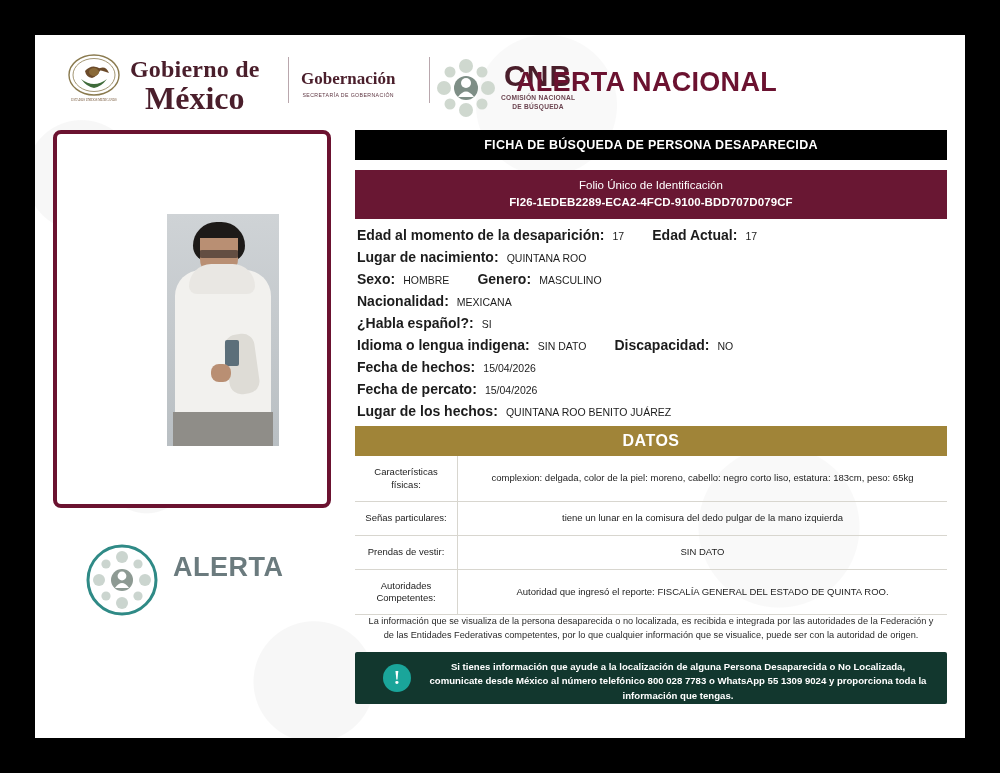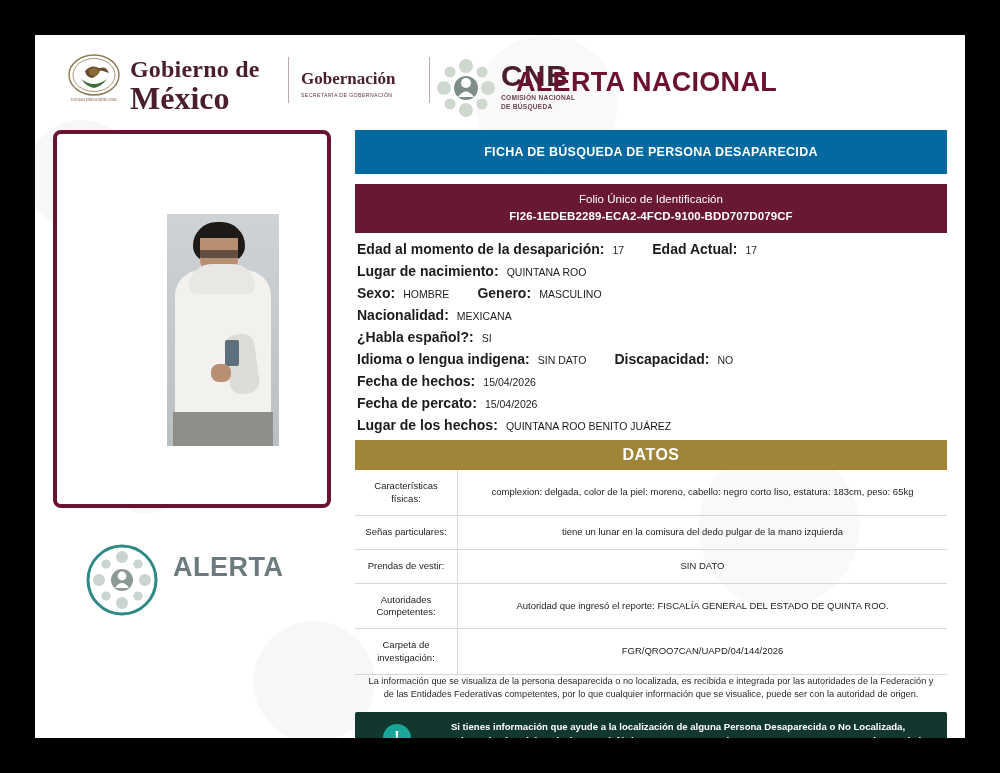--- a/index.html
+++ b/index.html
@@ -32,21 +32,21 @@
       radial-gradient(circle at 30% 92%, rgba(0,0,0,0.03) 0 60px, transparent 61px),
       radial-gradient(circle at 55% 10%, rgba(0,0,0,0.025) 0 70px, transparent 71px),
       radial-gradient(circle at 80% 70%, rgba(0,0,0,0.022) 0 80px, transparent 81px);
     pointer-events: none;
   }
 
   
   .header {
     position: absolute;
     left: 0; top: 0;
-    width: 768px; height: 85px;
+    width: 768px; height: 85px; text-align: center;
   }
   .shield {
     position: absolute;
     left: 32px; top: 18px;
     width: 54px; height: 50px;
   }
   .gob-text {
     position: absolute;
     left: 95px; top: 22px;
     color: #4a1e2b;
@@ -227,27 +227,27 @@
     text-align: center;
   }
 
   
   .main {
     position: absolute;
     left: 320px; top: 95px;
     width: 592px;
   }
   .band-green {
-    background: #0369a1;
+    background: #000000;
     color: #ffffff;
     text-align: center;
     font-size: 12.5px;
     font-weight: bold;
     letter-spacing: .3px;
-    padding: 15px 4px;
+    padding: 8px 4px;
   }
   .band-maroon {
     margin-top: 10px;
     background: #691733;
     color: #ffffff;
     text-align: center;
     padding: 7px 4px 9px;
     line-height: 1.45;
   }
   .band-maroon .nm {
@@ -533,24 +533,20 @@
         <td class="v">tiene un lunar en la comisura del dedo pulgar de la mano izquierda</td>
       </tr>
       <tr>
         <td class="k">Prendas de vestir:</td>
         <td class="v">SIN DATO</td>
       </tr>
       <tr>
         <td class="k">Autoridades Competentes:</td>
         <td class="v">Autoridad que ingresó el reporte: FISCALÍA GENERAL DEL ESTADO DE QUINTA ROO.</td>
       </tr>
-      <tr>
-        <td class="k">Carpeta de investigación:</td>
-        <td class="v">FGR/QROO7CAN/UAPD/04/144/2026</td>
-      </tr>
     </tbody>
       </table>
 
     <div class="disclaimer">La información que se visualiza de la persona desaparecida o no localizada, es recibida e integrada por las autoridades de la Federación y de las Entidades Federativas competentes, por lo que cualquier información que se visualice, puede ser con la autoridad de origen.</div>
 
     <div class="footer-band">
       <div class="fb-icon">!</div>
       <div class="fb-text">Si tienes información que ayude a la localización de alguna Persona Desaparecida o No Localizada, comunicate desde México al número telefónico 800 028 7783 o WhatsApp 55 1309 9024 y proporciona toda la información que tengas.</div>
     </div>
   </div>

